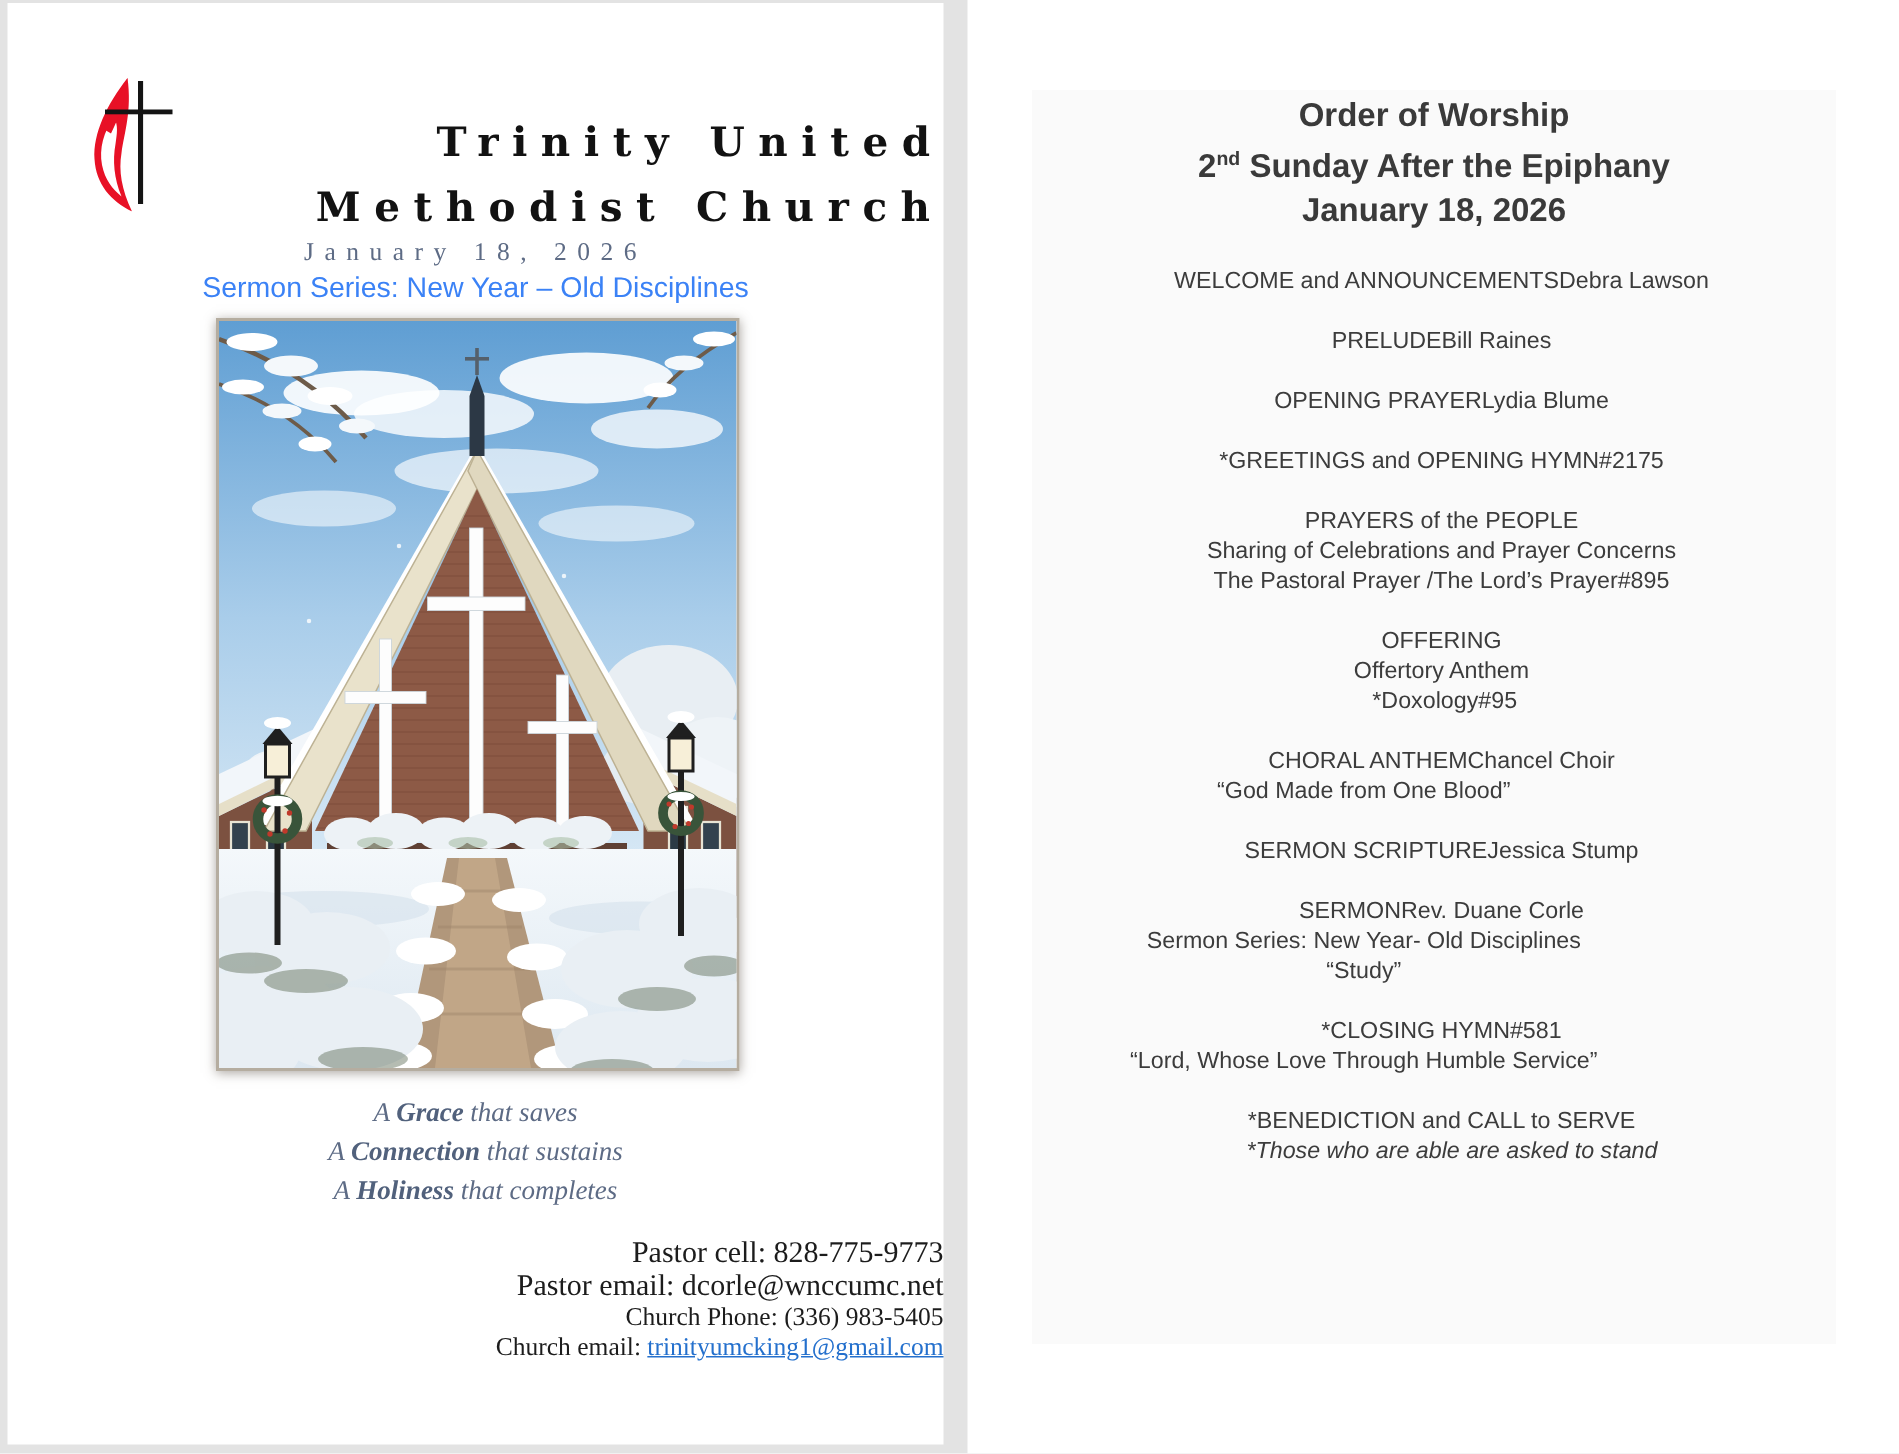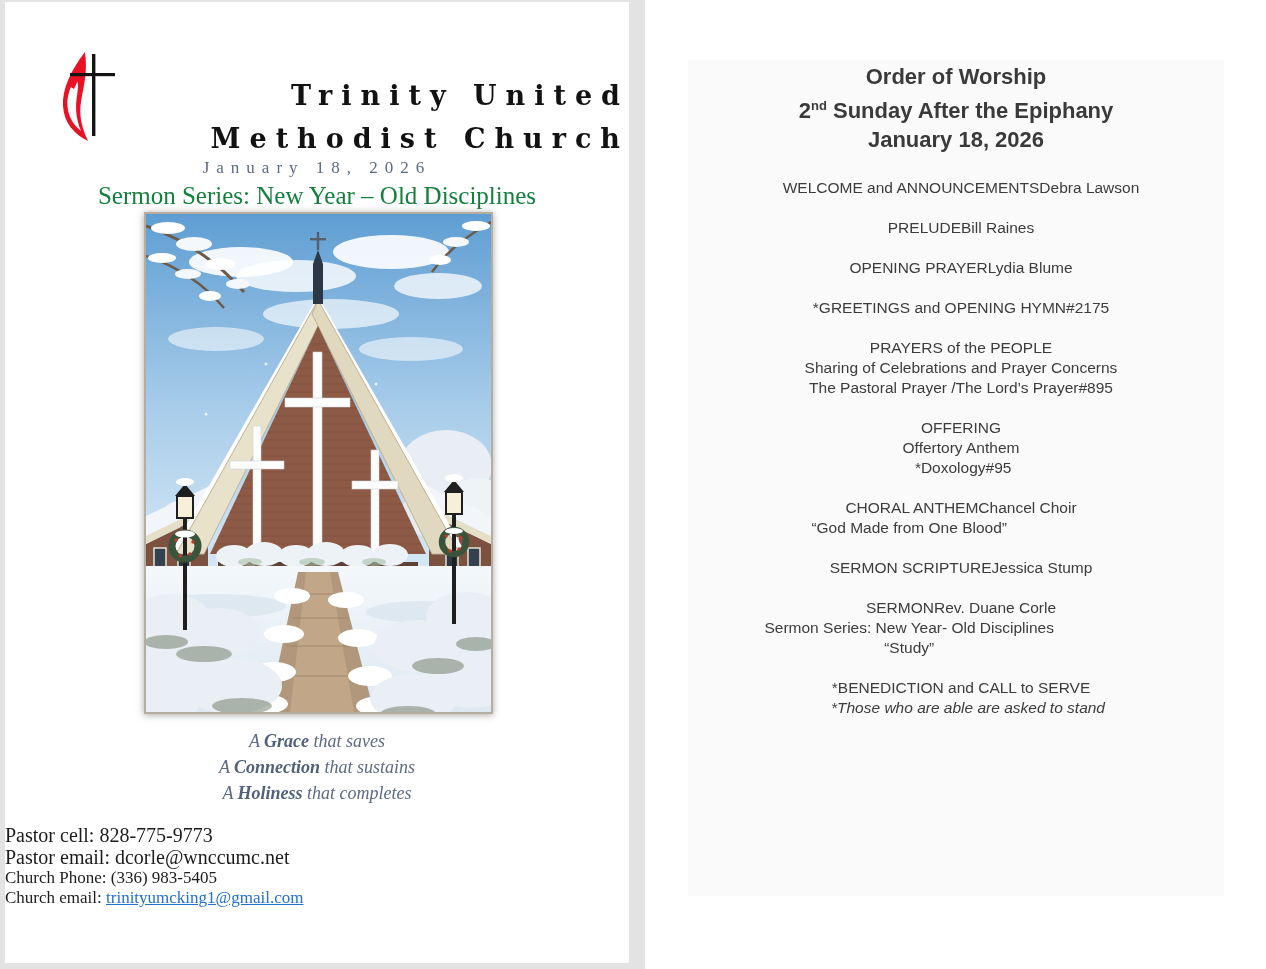--- a/index.html
+++ b/index.html
@@ -21,37 +21,37 @@
     letter-spacing:9px;
     margin-top:10px;
   }
   .cover-date{
     position:absolute;left:0;top:156px;width:100%;text-align:center;
     font-family:"Liberation Serif",serif;font-size:17px;color:#5d6b85;
     letter-spacing:7px;
   }
   .cover-series{
     position:absolute;left:0;top:180px;width:100%;text-align:center;
-    font-family:Liberation Serif, serif;font-size:25px;color:#15803d;
+    font-family:Liberation Sans, sans-serif;font-size:19px;color:#3b82f6;
   }
   .photo-frame{
     position:absolute;left:139px;top:210px;width:345px;height:498px;
     border:2px solid #b5ada0;
     box-shadow:0 1px 7px rgba(90,80,70,.5);
     background:#fff;
   }
   .photo-frame svg{display:block;width:345px;height:498px;}
   .taglines{
     position:absolute;left:0;top:726px;width:100%;text-align:center;
     font-family:"Liberation Serif",serif;font-style:italic;
     font-size:18px;line-height:26px;color:#5d6b85;
   }
   .tg-em{font-weight:bold;color:#51617c;}
   .contact{
-    position:absolute;left:0;top:822px;width:100%;text-align:left;
+    position:absolute;left:0;top:822px;width:100%;text-align:right;
     font-family:"Liberation Serif",serif;color:#1c1c1c;
   }
   .c-lg{font-size:20px;line-height:22px;}
   .c-sm{font-size:17px;line-height:20px;}
   .email-link{color:#2470cd;text-decoration:underline;cursor:pointer;}
 
   
   .worship-block{
     position:absolute;left:43px;top:60px;width:536px;height:836px;
     background:#fafafa;
@@ -358,20 +358,27 @@
 
         <div class="w-item">
           <div class="wrow">
               <span class="wl">SERMON</span>
               <span class="wr">Rev. Duane Corle</span>
             </div>
           <div class="wrow center"><span>Sermon Series: New Year- Old Disciplines</span></div>
           <div class="wrow center"><span>“Study”</span></div>
         </div>
 
+        <div class="w-item">
+          <div class="wrow">
+              <span class="wl">*CLOSING HYMN</span>
+              <span class="wr">#581</span>
+            </div>
+          <div class="wrow center"><span>“Lord, Whose Love Through Humble Service”</span></div>
+        </div>
 
         <div class="w-item">
           <div class="wrow">
               <span class="wl">*BENEDICTION and CALL to SERVE</span>
             </div>
           <div class="wrow note">
               <span>*Those who are able are asked to stand</span>
             </div>
         </div>
 

